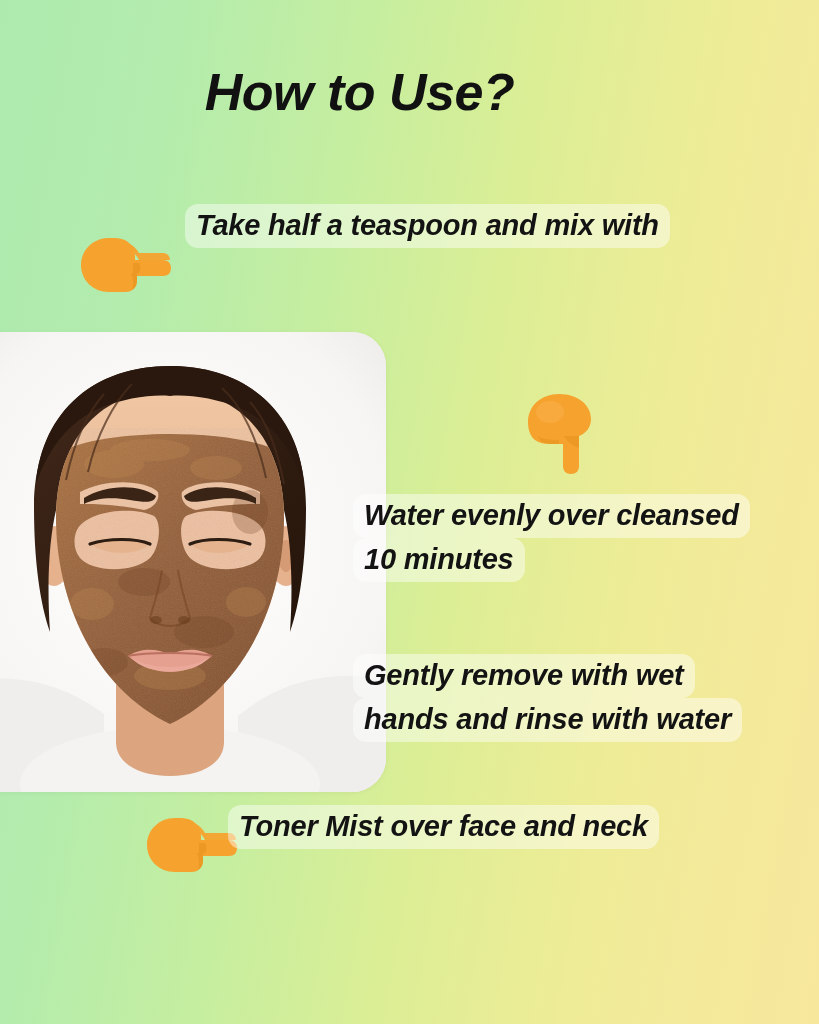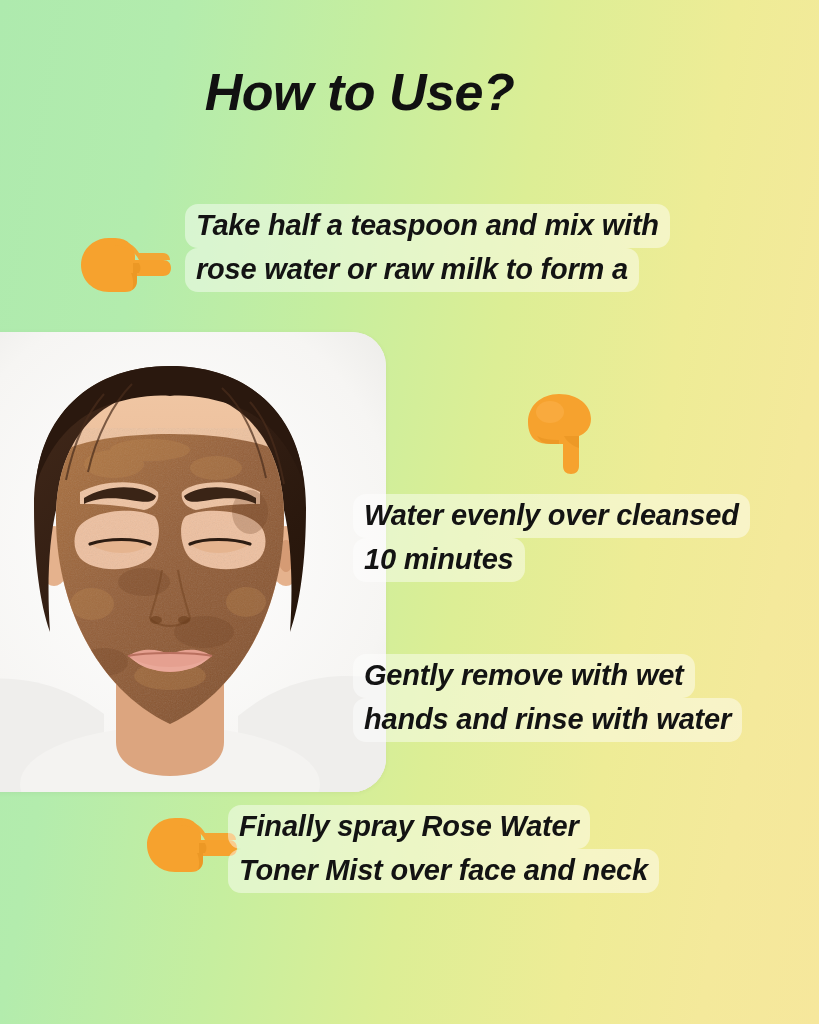--- a/index.html
+++ b/index.html
@@ -237,31 +237,29 @@
       </g>
       <g fill="#e08d1c" opacity="0.45">
         <path d="M52 41 L58 41 L58 49 C58 53 56 56 53 58 C55 53 54 45 52 41 Z"></path>
         <path d="M54 31 L60 31 C62 34 62 38 60 41 L54 41 Z"></path>
       </g>
     </svg>
   </div>
 
   <div class="step-block" id="step1">
     <span class="step-line">Take half a teaspoon and mix with</span>
-    <span class="step-line">rose water or raw milk to form a</span>
   </div>
 
   <div class="step-block" id="step2">
     <span class="step-line">Water evenly over cleansed</span>
     <span class="step-line">10 minutes</span>
   </div>
 
   <div class="step-block" id="step3">
     <span class="step-line">Gently remove with wet</span>
     <span class="step-line">hands and rinse with water</span>
   </div>
 
   <div class="step-block" id="step4">
-    <span class="step-line">Finally spray Rose Water</span>
     <span class="step-line">Toner Mist over face and neck</span>
   </div>
 
 </div>
 
 </body></html>

